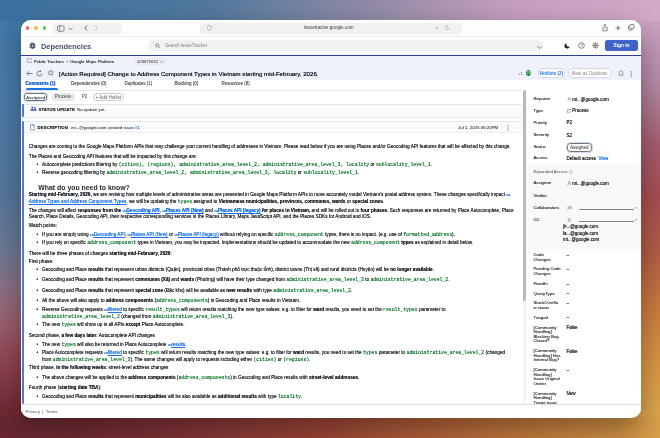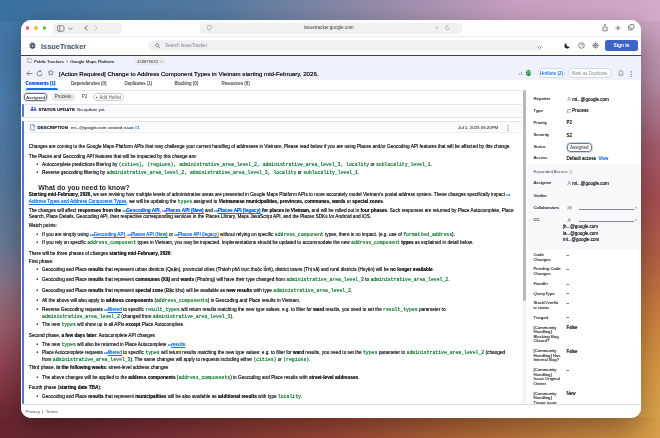--- a/index.html
+++ b/index.html
@@ -71,21 +71,21 @@
       <path d="M6 1 V11 M1 6 H11" fill="none" stroke="#5f5f5f" stroke-width="1.6"></path>
     </svg>
 <svg style="position:absolute;left:607px;top:4.4px" width="6.5" height="6.5" viewBox="0 0 13 13">
       <rect x="3.6" y="1" width="8.4" height="8.4" rx="2" fill="none" stroke="#5f5f5f" stroke-width="1.5"></rect>
       <path d="M9 12 H3.4 A2.4 2.4 0 0 1 1 9.6 V4" fill="none" stroke="#5f5f5f" stroke-width="1.5"></path>
     </svg>
 <div class="" style="position:absolute;left:0px;top:16.5px;width:620px;height:18.1px;background:#fff"></div>
 <svg style="position:absolute;left:7px;top:21px" width="9" height="9" viewBox="0 0 24 24">
       <path fill="#44536b" d="M20 8h-2.81a5.985 5.985 0 0 0-1.82-1.96L17 4.41 15.59 3l-2.17 2.17a6.002 6.002 0 0 0-2.83 0L8.41 3 7 4.41l1.62 1.63A5.985 5.985 0 0 0 6.81 8H4v2h2.09c-.05.33-.09.66-.09 1v1H4v2h2v1c0 .34.04.67.09 1H4v2h2.81c1.04 1.79 2.97 3 5.19 3s4.15-1.21 5.19-3H20v-2h-2.09c.05-.33.09-.66.09-1v-1h2v-2h-2v-1c0-.34-.04-.67-.09-1H20V8zm-6 8h-4v-2h4v2zm0-4h-4v-2h4v2z"></path>
     </svg>
-<div class="" style="position:absolute;left:20px;top:22px;font-size:7.4px;font-weight:700;color:#45506a;opacity:0.999">IssueTracker</div>
+<div class="" style="position:absolute;left:20px;top:22px;font-size:7.4px;font-weight:700;color:#45506a;opacity:0.999">Dependencies</div>
 <div class="" style="position:absolute;left:127px;top:20px;width:395px;height:11px;background:#f0f1f3;border-radius:5.5px"></div>
 <svg style="position:absolute;left:134px;top:23.3px" width="5.5" height="5.5" viewBox="0 0 11 11">
       <circle cx="4.5" cy="4.5" r="3.2" fill="none" stroke="#5f6368" stroke-width="1.3"></circle>
       <line x1="7" y1="7" x2="10" y2="10" stroke="#5f6368" stroke-width="1.3"></line>
     </svg>
 <div class="" style="position:absolute;left:144px;top:23.2px;font-size:4.6px;color:#80868b">Search IssueTracker</div>
 <svg style="position:absolute;left:515.5px;top:25.6px" width="5" height="3" viewBox="0 0 10 6">
       <path d="M1 1 L5 5 L9 1" fill="none" stroke="#5f6368" stroke-width="1.5"></path>
     </svg>
 <svg style="position:absolute;left:542.9px;top:22.2px" width="7" height="7" viewBox="0 0 14 14">

